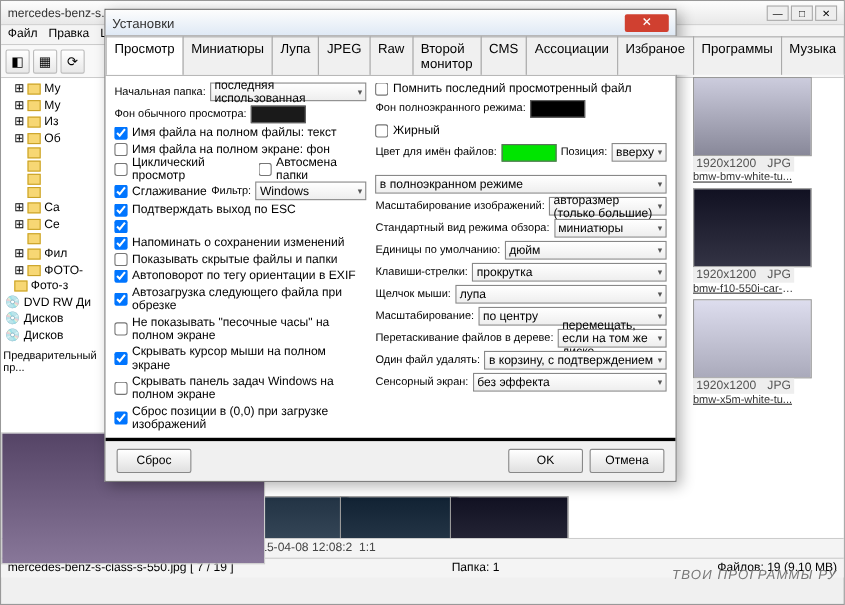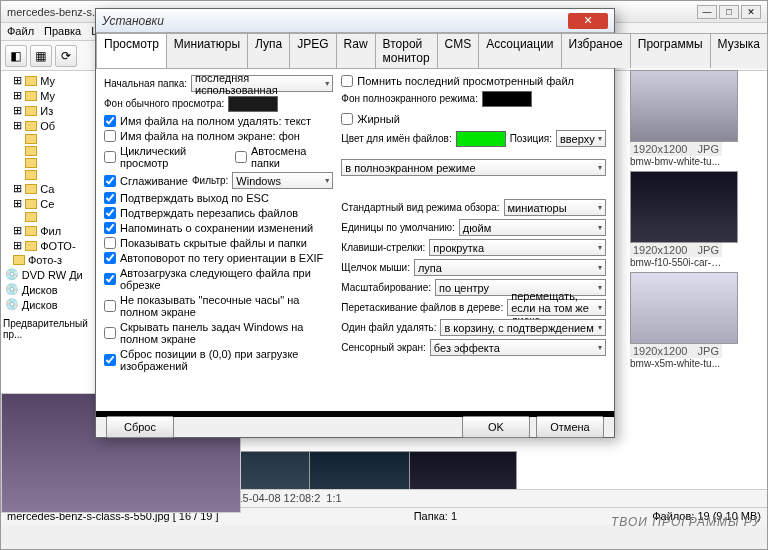--- a/index.html
+++ b/index.html
@@ -14,47 +14,47 @@
 .tool-btn { width: 22px; height: 22px; border: 1px solid #bbb; background: linear-gradient(#fff,#e8e8e8); border-radius: 2px; display:flex;align-items:center;justify-content:center;font-size:12px; }
 .main-body { display: flex; height: calc(100% - 130px); }
 .sidebar { width: 100px; border-right: 1px solid #ccc; background: #fff; overflow: hidden; padding: 2px; }
 .tree-item { display: flex; align-items: center; gap: 3px; padding: 1px 0 1px 10px; font-size: 10px; white-space: nowrap; }
 .folder-ico { width: 12px; height: 10px; background: #f7d774; border: 1px solid #c9a227; }
 .content { flex: 1; background: #fff; display: flex; flex-wrap: wrap; align-content: flex-start; gap: 8px; padding: 8px; overflow: hidden; }
 .thumb { width: 92px; }
 .thumb-img { width: 108px; height: 72px; background: #888; border: 1px solid #999; }
 .thumb-img.sel { border: 2px solid #3a7fd6; }
 .thumb-meta { background: #eee; padding: 1px 3px; display: flex; justify-content: space-between; color: #555; font-size: 9px; }
-.thumb-name { color: #333; font-size: 10px; overflow: hidden; text-overflow: ellipsis; white-space: nowrap; }
+.thumb-name { color: #333; font-size: 10px; overflow: hidden; text-overflow: ellipsis; white-space: nowrap; text-decoration: underline; }
 .statusbar { height: 18px; border-top: 1px solid #ccc; padding: 2px 6px; display: flex; gap: 6px; font-size: 10px; color: #444; background: #f4f4f4; }
 .statusbar2 { height: 18px; border-top: 1px solid #ccc; padding: 2px 6px; display: flex; justify-content: space-between; font-size: 10px; background: #f4f4f4; }
 .watermark { position: absolute; right: 6px; bottom: 20px; color: #777; font-style: italic; font-size: 12px; letter-spacing: 1px; }
 .preview { position: absolute; left: 0; bottom: 36px; width: 240px; height: 120px; background: linear-gradient(#546,#879); border: 1px solid #ccc; }
 
 
 .dialog { position: absolute; left: 95px; top: 8px; width: 520px; height: 430px; background: #f0f0f0; border: 1px solid #666; box-shadow: 4px 4px 12px rgba(0,0,0,.3); display: flex; flex-direction: column; }
 .dlg-titlebar { background: linear-gradient(#fdfdfd,#dfe9f5); height: 24px; display: flex; align-items: center; padding: 0 6px; border-bottom: 1px solid #aaa; }
-.dlg-title { flex: 1; font-size: 12px; color: #333; font-style: italic; }
+.dlg-title { flex: 1; font-size: 12px; color: #333; }
 .dlg-close { width: 40px; height: 16px; background: #d04030; color: #fff; display: flex; align-items: center; justify-content: center; border-radius: 2px; font-size: 11px; }
 .tabs { display: flex; border-bottom: 1px solid #aaa; background: #eaeaea; }
 .tab { padding: 3px 7px; border: 1px solid #aaa; border-bottom: none; background: #f0f0f0; margin-right: -1px; font-size: 12px; }
 .tab.active { background: #fff; }
 .dlg-body { flex: 1; background: #fff; padding: 6px 8px; display: flex; gap: 8px; overflow: hidden; }
 .col { flex: 1; display: flex; flex-direction: column; gap: 3px; }
 .row { display: flex; align-items: center; gap: 4px; min-height: 17px; }
 .lbl { font-size: 10px; white-space: nowrap; }
 .combo { flex: 1; height: 17px; border: 1px solid #888; background: linear-gradient(#fff,#eee); font-size: 10px; padding: 0 3px; display: flex; align-items: center; justify-content: space-between; }
 .combo::after { content: "▾"; font-size: 8px; color: #555; }
 .chk { display: flex; align-items: center; gap: 4px; font-size: 10px; }
 .chk input { width: 12px; height: 12px; }
 .swatch { width: 50px; height: 16px; border: 1px solid #666; }
 .swatch.black { background: #000; }
 .swatch.green { background: #00e500; }
 .swatch.dark { background: #1a1a1a; }
-.dlg-footer { height: 26px; display: flex; align-items: center; justify-content: space-between; padding: 0 10px; border-top: 6px solid #000000; background: #f0f0f0; }
+.dlg-footer { height: 39px; display: flex; align-items: center; justify-content: space-between; padding: 0 10px; border-top: 3px solid #000000; background: #f0f0f0; }
 .btn { min-width: 68px; height: 22px; border: 1px solid #888; background: linear-gradient(#fff,#e0e0e0); border-radius: 2px; display: flex; align-items: center; justify-content: center; font-size: 11px; }
 .right-thumbs { position: absolute; right: 8px; top: 70px; width: 130px; display: flex; flex-direction: column; gap: 4px; }
 </style>
 </head>
 <body>
 
 <div class="main-window">
   <div class="main-titlebar">
     <span class="main-title">mercedes-benz-s...</span>
     <div class="win-btns">
@@ -175,21 +175,21 @@
   <div class="preview"></div>
   <div class="statusbar">
     <span>1920 x 1200 (2.30 MP)</span>
       <span>24bit</span>
       <span>JPG</span>
       <span>642 KB</span>
       <span>2015-04-08 12:08:2</span>
       <span>1:1</span>
   </div>
   <div class="statusbar2">
-    <span>mercedes-benz-s-class-s-550.jpg [ 16 / 19 ]</span>
+    <span>mercedes-benz-s-class-s-550.jpg [ 7 / 19 ]</span>
     <span>Папка: 1</span>
     <span>Файлов: 19 (9.10 MB)</span>
   </div>
   <div class="watermark">ТВОИ ПРОГРАММЫ РУ</div>
 </div>
 
 <div class="right-thumbs">
   <div class="thumb">
     <div class="thumb-img" style="background:linear-gradient(#ccd,#889)"></div>
     <div class="thumb-meta">
@@ -241,21 +241,21 @@
           <div class="combo">
             <span>последняя использованная</span>
           </div>
         </div>
       <div class="row">
           <span class="lbl">Фон обычного просмотра:</span>
           <div class="swatch dark"></div>
         </div>
       <label class="chk">
           <input type="checkbox" checked="" style="">
-          <span>Имя файла на полном удалять: текст</span>
+          <span>Имя файла на полном файлы: текст</span>
         </label>
       <label class="chk">
           <input type="checkbox" style="">
           <span>Имя файла на полном экране: фон</span>
         </label>
       <div class="row">
         <label class="chk">
             <input type="checkbox" style="">
             <span>Циклический просмотр</span>
           </label>
@@ -273,41 +273,44 @@
         <div class="combo">
             <span>Windows</span>
           </div>
       </div>
       <label class="chk">
           <input type="checkbox" checked="" style="">
           <span>Подтверждать выход по ESC</span>
         </label>
       <label class="chk">
           <input type="checkbox" checked="" style="">
-          <span>Подтверждать перезапись файлов</span>
         </label>
       <label class="chk">
           <input type="checkbox" checked="" style="">
           <span>Напоминать о сохранении изменений</span>
         </label>
       <label class="chk">
           <input type="checkbox" style="">
           <span>Показывать скрытые файлы и папки</span>
         </label>
       <label class="chk">
           <input type="checkbox" checked="" style="">
           <span>Автоповорот по тегу ориентации в EXIF</span>
         </label>
       <label class="chk">
           <input type="checkbox" checked="" style="">
           <span>Автозагрузка следующего файла при обрезке</span>
         </label>
       <label class="chk">
           <input type="checkbox" style="">
           <span>Не показывать "песочные часы" на полном экране</span>
+        </label>
+      <label class="chk">
+          <input type="checkbox" checked="" style="">
+          <span>Скрывать курсор мыши на полном экране</span>
         </label>
       <label class="chk">
           <input type="checkbox" style="">
           <span>Скрывать панель задач Windows на полном экране</span>
         </label>
       <label class="chk">
           <input type="checkbox" checked="" style="">
           <span>Сброс позиции в (0,0) при загрузке изображений</span>
         </label>
     </div>
@@ -334,20 +337,24 @@
             <span>вверху</span>
           </div>
         </div>
       <div style="height:6px"></div>
       <div class="row">
           <div class="combo">
             <span>в полноэкранном режиме</span>
           </div>
         </div>
       <div class="row">
+          <span class="lbl">Масштабирование изображений:</span>
+          <div class="combo">
+            <span>авторазмер (только большие)</span>
+          </div>
         </div>
       <div class="row">
           <span class="lbl">Стандартный вид режима обзора:</span>
           <div class="combo">
             <span>миниатюры</span>
           </div>
         </div>
       <div class="row">
           <span class="lbl">Единицы по умолчанию:</span>
           <div class="combo">

